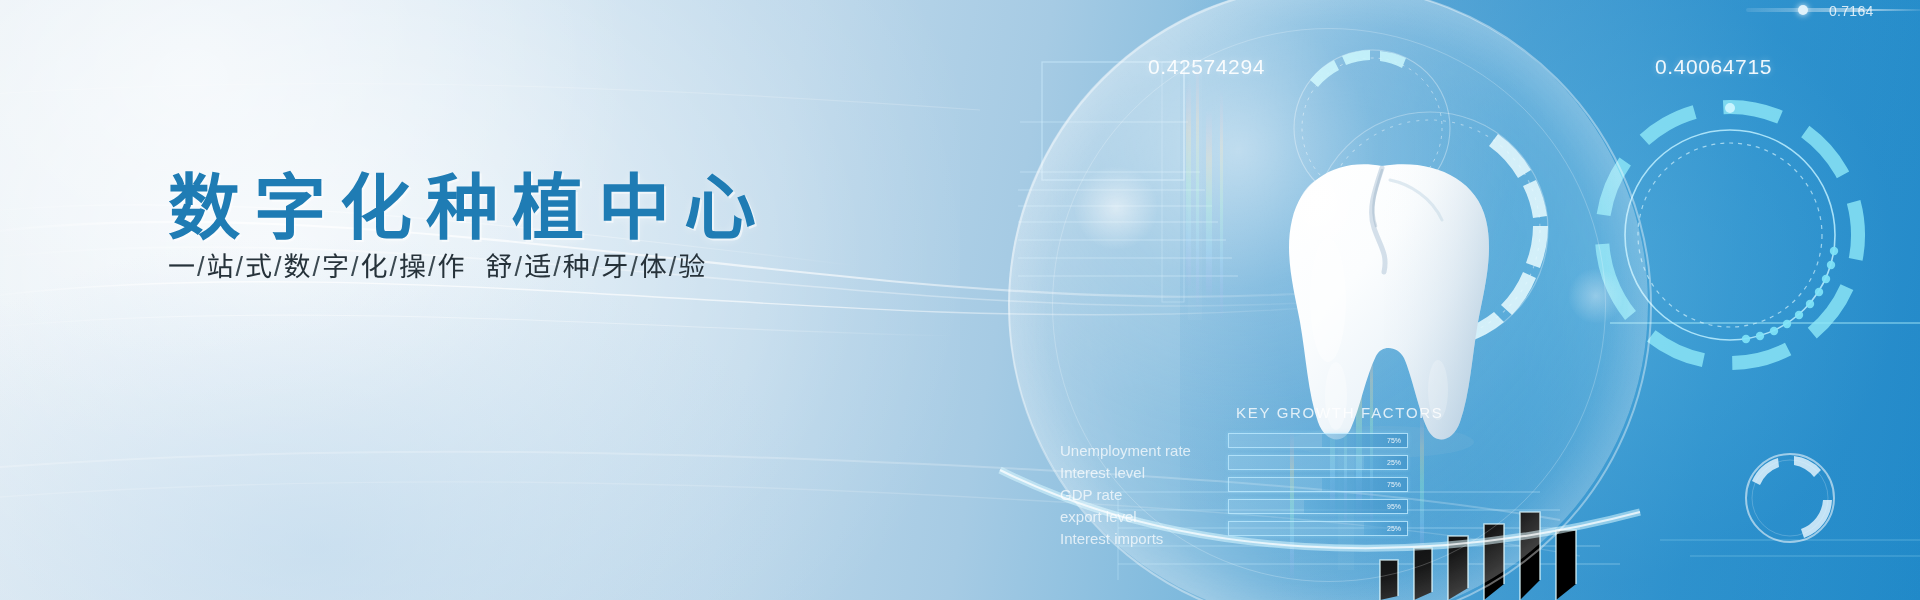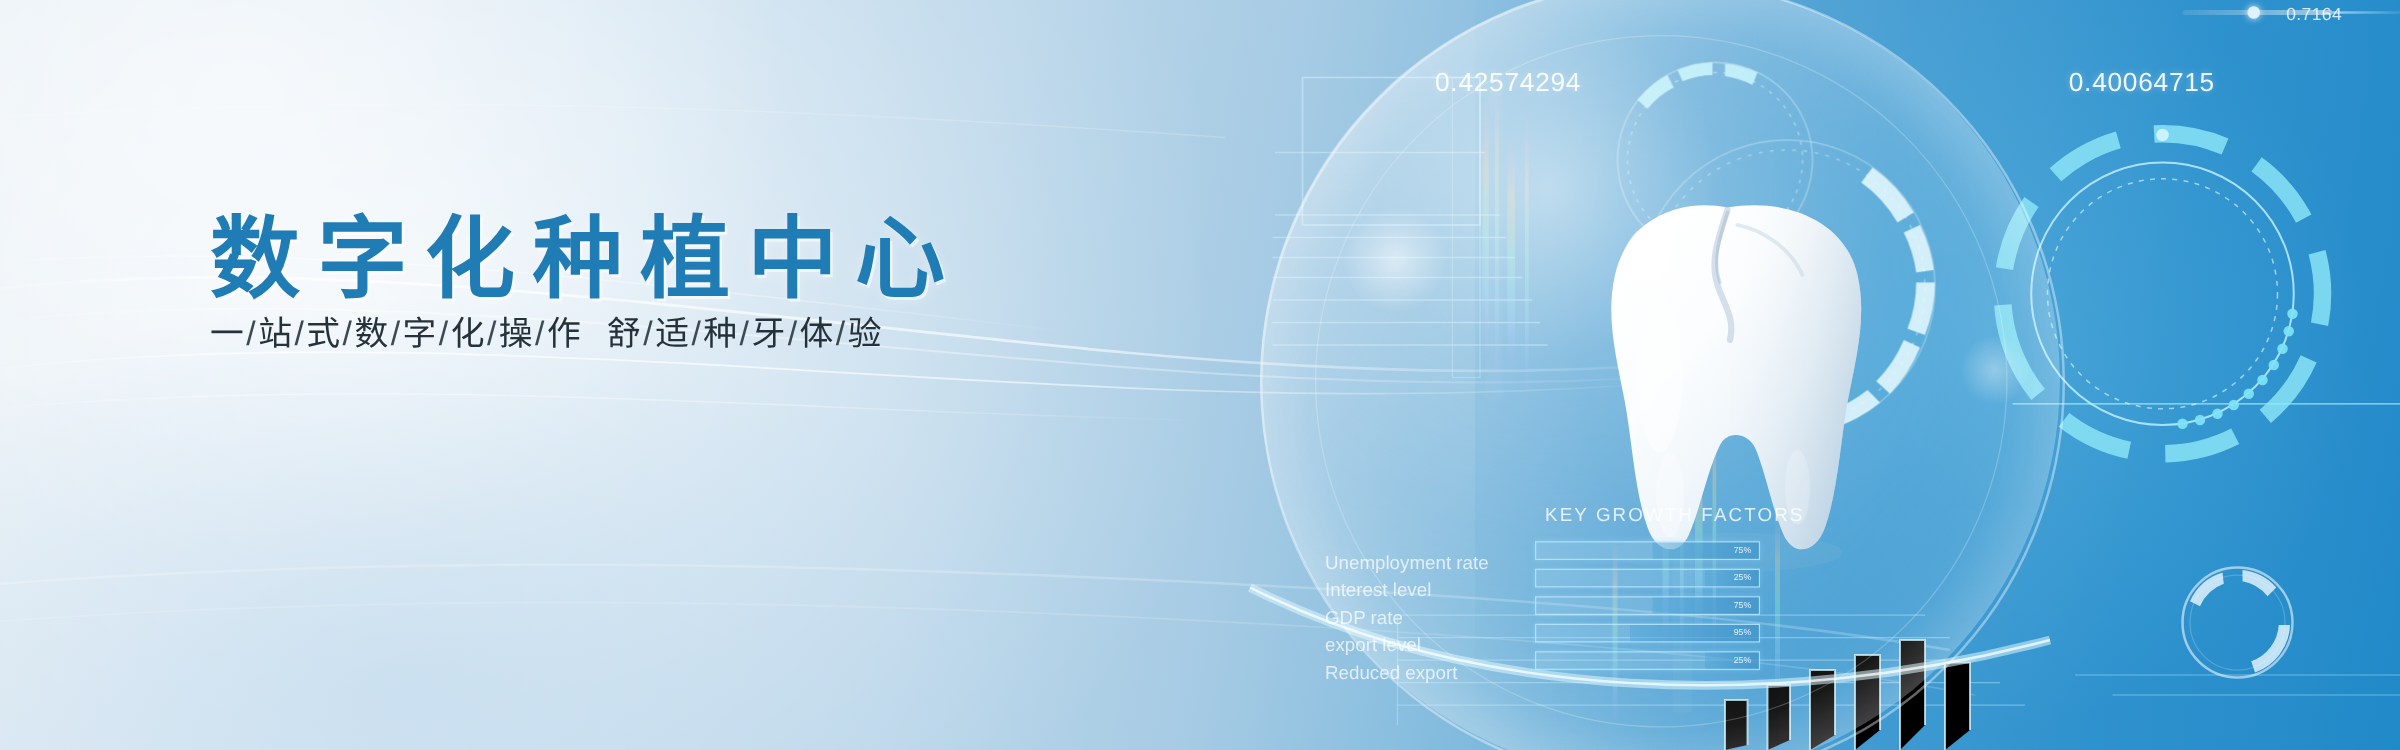--- a/index.html
+++ b/index.html
@@ -541,21 +541,21 @@
           </div>
         </div>
         <div class="kgf-row">
           <div class="kgf-name">export level</div>
           <div class="kgf-bar">
             <div class="kgf-fill" style="width: 57.6%;"></div>
             <div class="kgf-pct">95%</div>
           </div>
         </div>
         <div class="kgf-row">
-          <div class="kgf-name">Reduced export</div>
+          <div class="kgf-name">Interest imports</div>
           <div class="kgf-bar">
             <div class="kgf-fill" style="width: 24%;"></div>
             <div class="kgf-pct">25%</div>
           </div>
         </div>
       </div>
   </div>
 
   <div class="text-block">
     <h1 class="headline">数字化种植中心</h1>

